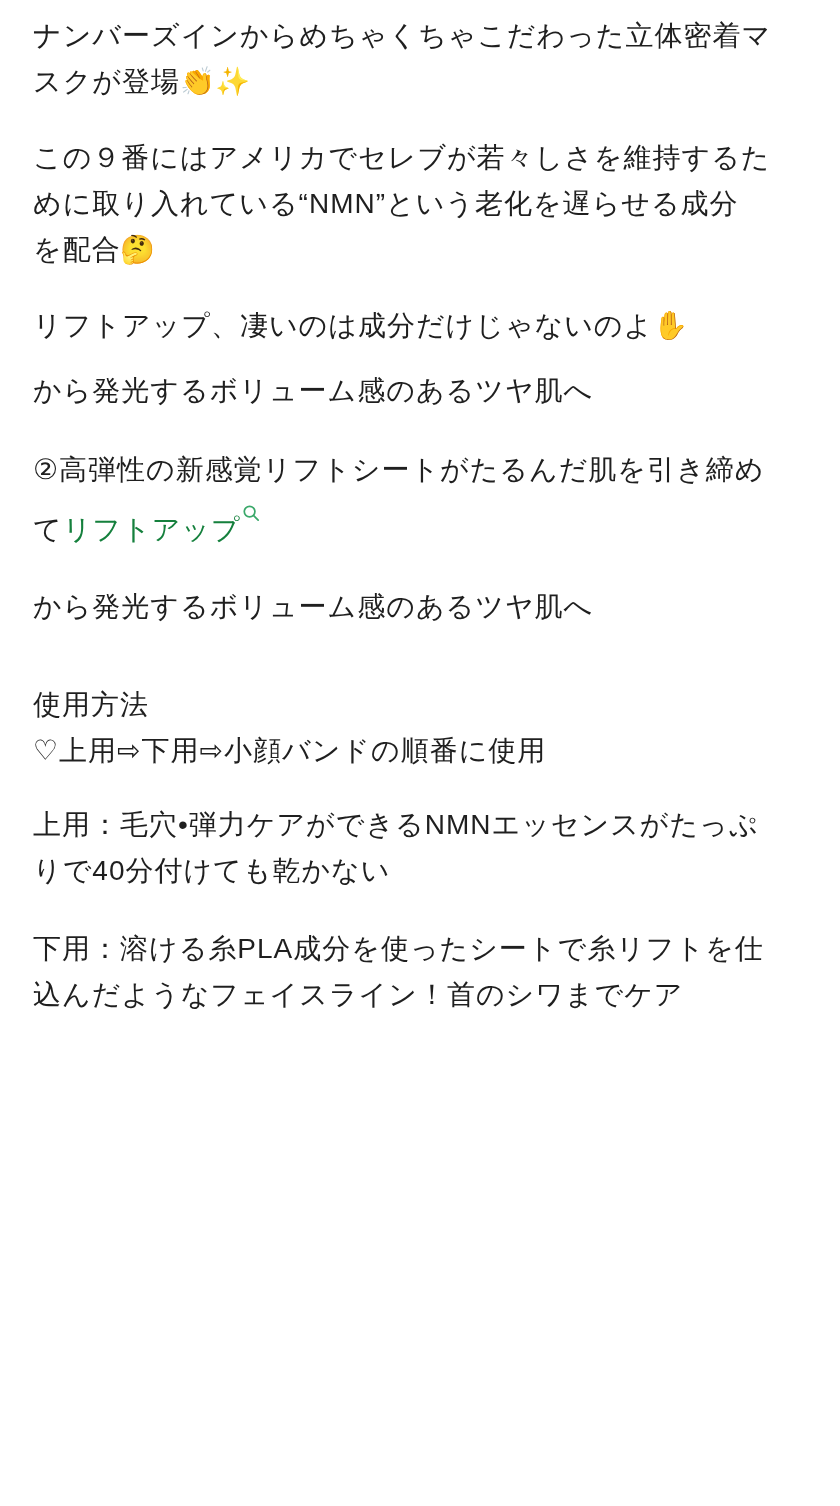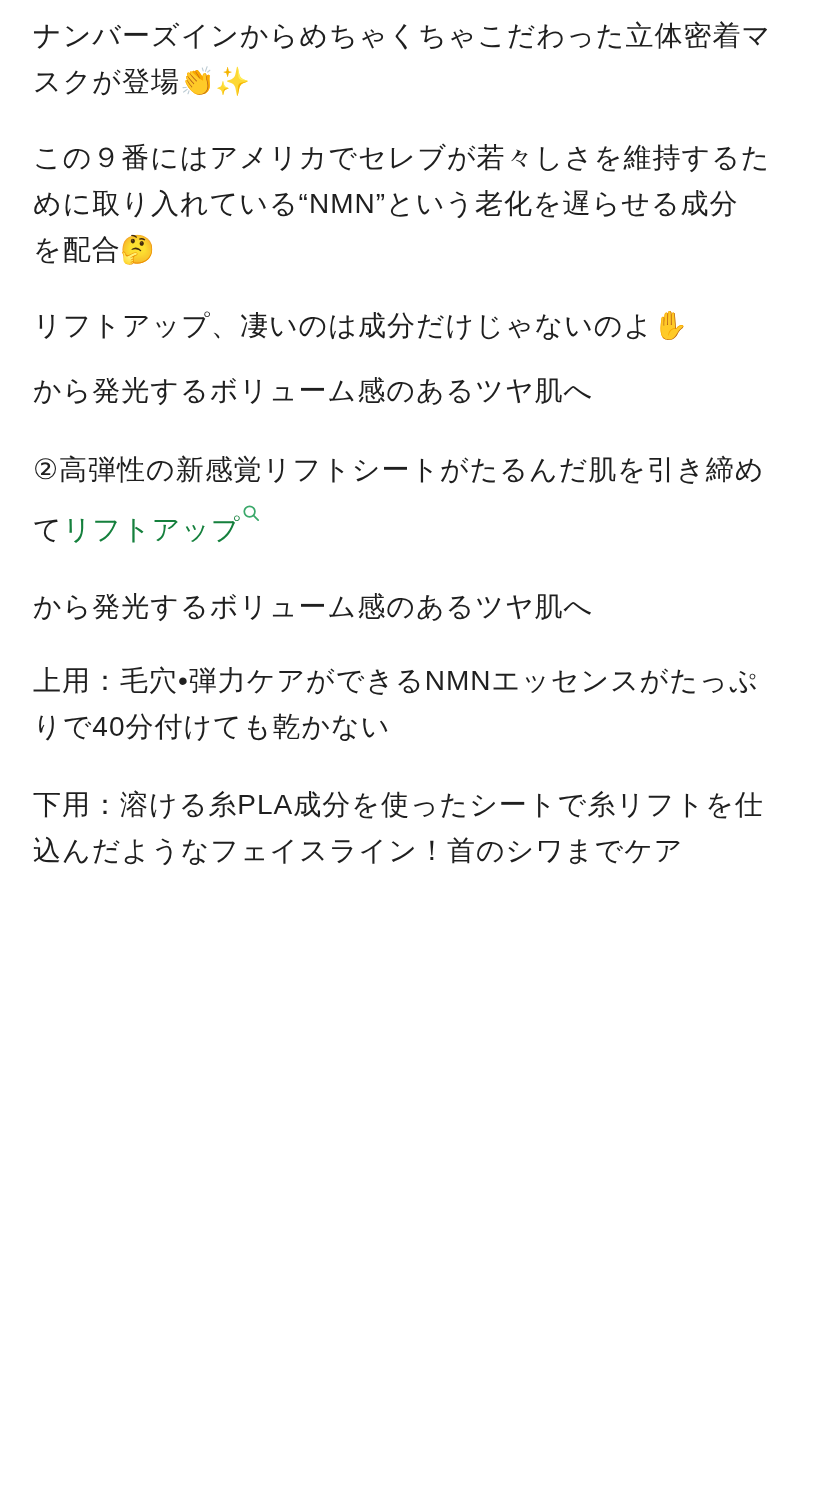--- a/index.html
+++ b/index.html
@@ -64,20 +64,21 @@
 
   <div class="para mt19"><span>から発光するボリューム感のあるツヤ肌へ</span></div>
 
   <div class="para lh60 mt26"><span>②高弾性の新感覚リフトシートがたるんだ肌を引き締め</span><br><span>て</span><span class="link"><span>リフトアップ</span><svg class="search-icon-svg" viewBox="0 0 20 20" aria-hidden="true">
           <circle cx="8" cy="8" r="5.6" fill="none" stroke="#3aa86a" stroke-width="1.8"></circle>
           <line x1="12.3" y1="12.3" x2="17" y2="17" stroke="#3aa86a" stroke-width="1.8" stroke-linecap="round"></line>
         </svg></span></div>
 
   <div class="para mt24"><span>から発光するボリューム感のあるツヤ肌へ</span></div>
 
+  <div class="para mt52"><span>使用方法</span><br><span>♡上用⇨下用⇨小顔バンドの順番に使用</span></div>
 
   <div class="para mt28"><span>上用：毛穴•弾力ケアができるNMNエッセンスがたっぷ
 りで40分付けても乾かない</span></div>
 
   <div class="para mt32"><span>下用：溶ける糸PLA成分を使ったシートで糸リフトを仕
 込んだようなフェイスライン！首のシワまでケア</span></div>
 
 </div>
 
 </body></html>

